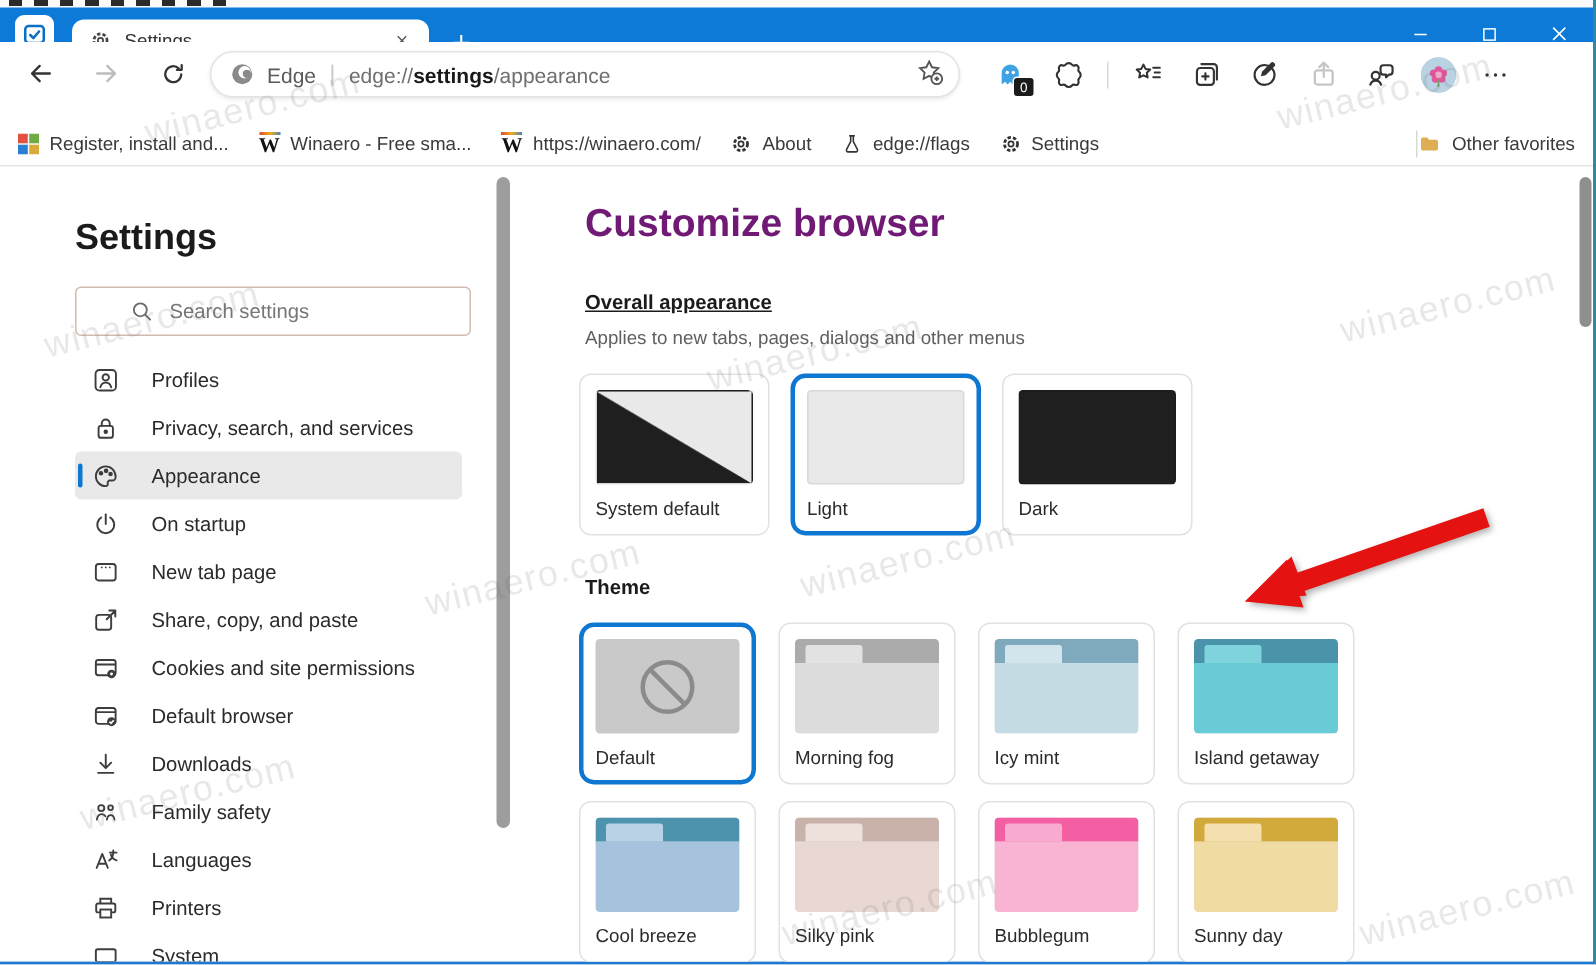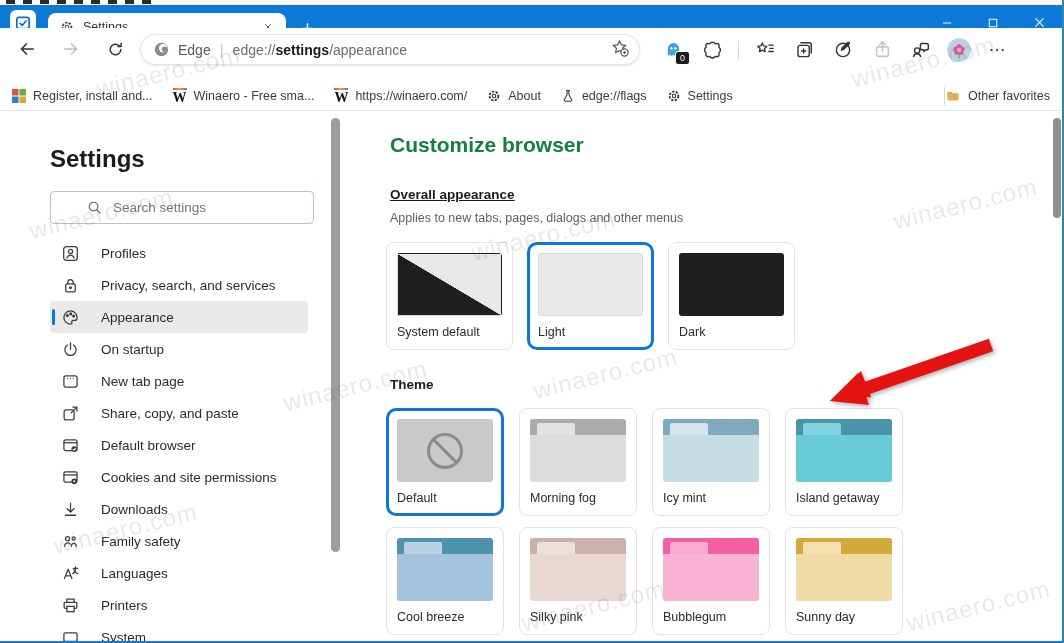--- a/index.html
+++ b/index.html
@@ -63,21 +63,21 @@
   .nav-item .ic{width:18px;height:17px;margin-right:21px;display:flex;align-items:center;color:#3d3d3d;}
   .nav-item.selected{background:#e9e9e9;}
   .nav-item.selected::before{content:"";position:absolute;left:2px;top:8px;width:3px;height:16px;
     border-radius:2px;background:#0e77d2;}
   .sb-scrollbar{position:absolute;left:331px;top:6px;width:9px;height:524px;}
   .sb-scrollbar .thumb{position:absolute;top:0;left:0;width:9px;height:434px;border-radius:5px;background:#9d9d9d;}
   .main-scrollbar{position:absolute;right:1px;top:6px;width:8px;height:520px;}
   .main-scrollbar .thumb{position:absolute;top:0;width:8px;height:100px;border-radius:4px;background:#8f8f8f;}
   
   .main{position:absolute;left:340px;top:0;right:12px;}
-  .page-title{margin:21px 0 0 50px;font-size:21px;font-weight:600;color:#15803d;}
+  .page-title{margin:21px 0 0 50px;font-size:26px;font-weight:600;color:#701a75;}
   .sec-head{margin:30px 0 0 50px;font-size:13.5px;font-weight:700;color:#1b1b1b;text-decoration:underline;}
   .sec-sub{margin:9px 0 0 50px;font-size:12.5px;color:#5f5f5f;}
   .cards-row{margin:17px 0 0 46px;display:flex;gap:14px;}
   .card{background:#fff;border:1px solid #e2e2e2;border-radius:8px;padding:10px;}
   .card.selected{border:3px solid #0e77d2;border-radius:10px;padding:8px;}
   .oa-card{width:127px;}
   .swatch-a{height:63px;border-radius:3px;border:1px solid rgba(0,0,0,.07);}
   .card-label{margin-top:9px;font-size:12.5px;color:#2b2b2b;}
   .theme-head{margin:27px 0 0 50px;font-size:13.5px;font-weight:700;color:#1b1b1b;}
   .theme-grid{margin:16px 0 0 46px;width:545px;display:flex;flex-wrap:wrap;column-gap:15px;row-gap:11px;align-items:center;}
@@ -374,38 +374,38 @@
             <svg width="17" height="17" viewBox="0 0 16 16" fill="none" stroke="currentColor" stroke-width="1.2" stroke-linecap="round" stroke-linejoin="round">
               <rect x="2" y="4.6" width="9.4" height="9.4" rx="1.8"></rect>
               <path d="M8.6 7.4l5.2-5.2M10.2 1.9H14v3.8"></path>
             </svg>
           </span>
         <span>Share, copy, and paste</span>
       </div>
       <div class="nav-item">
         <span class="ic">
             <svg width="17" height="17" viewBox="0 0 16 16" fill="none" stroke="currentColor" stroke-width="1.2">
+              <rect x="1.8" y="2.8" width="12.4" height="9.6" rx="1.5"></rect>
+              <path d="M1.8 5.6h12.4"></path>
+              <circle cx="11.6" cy="11.6" r="2.7" fill="currentColor" stroke="none"></circle>
+              <circle cx="11.6" cy="11.6" r=".9" fill="#fff" stroke="none"></circle>
+            </svg>
+          </span>
+        <span>Cookies and site permissions</span>
+      </div>
+      <div class="nav-item">
+        <span class="ic">
+            <svg width="17" height="17" viewBox="0 0 16 16" fill="none" stroke="currentColor" stroke-width="1.2">
               <rect x="1.8" y="2.8" width="12.4" height="10" rx="1.8"></rect>
               <path d="M1.8 5.4h12.4"></path>
               <circle cx="11.6" cy="11.4" r="2.8" fill="currentColor" stroke="none"></circle>
               <path d="M10.3 11.4l1 1 1.7-1.9" stroke="#fff" stroke-width="1.1"></path>
             </svg>
           </span>
         <span>Default browser</span>
-      </div>
-      <div class="nav-item">
-        <span class="ic">
-            <svg width="17" height="17" viewBox="0 0 16 16" fill="none" stroke="currentColor" stroke-width="1.2">
-              <rect x="1.8" y="2.8" width="12.4" height="9.6" rx="1.5"></rect>
-              <path d="M1.8 5.6h12.4"></path>
-              <circle cx="11.6" cy="11.6" r="2.7" fill="currentColor" stroke="none"></circle>
-              <circle cx="11.6" cy="11.6" r=".9" fill="#fff" stroke="none"></circle>
-            </svg>
-          </span>
-        <span>Cookies and site permissions</span>
       </div>
       <div class="nav-item">
         <span class="ic">
             <svg width="17" height="17" viewBox="0 0 16 16" fill="none" stroke="currentColor" stroke-width="1.2" stroke-linecap="round" stroke-linejoin="round">
               <path d="M8 2v8.2M4.6 7l3.4 3.4L11.4 7M3.2 13.4h9.6"></path>
             </svg>
           </span>
         <span>Downloads</span>
       </div>
       <div class="nav-item">

